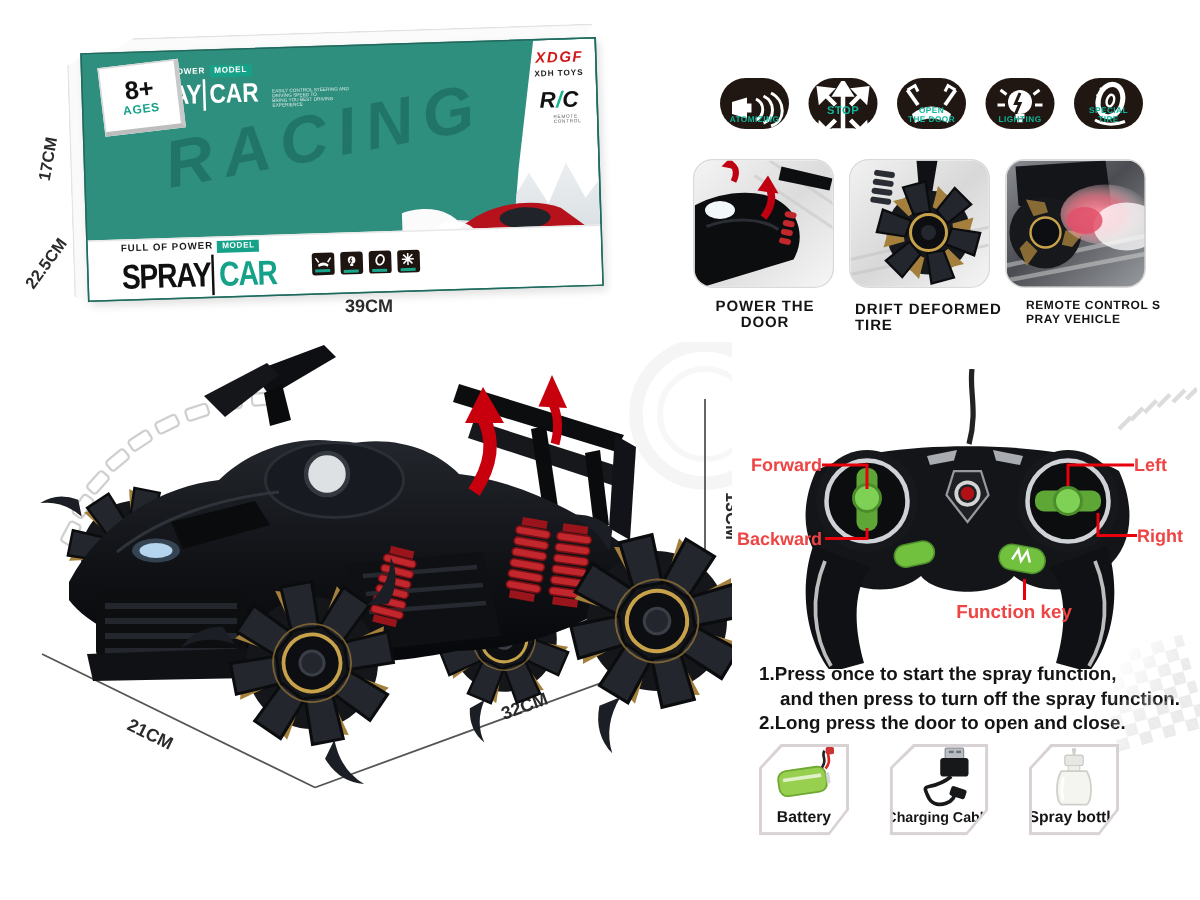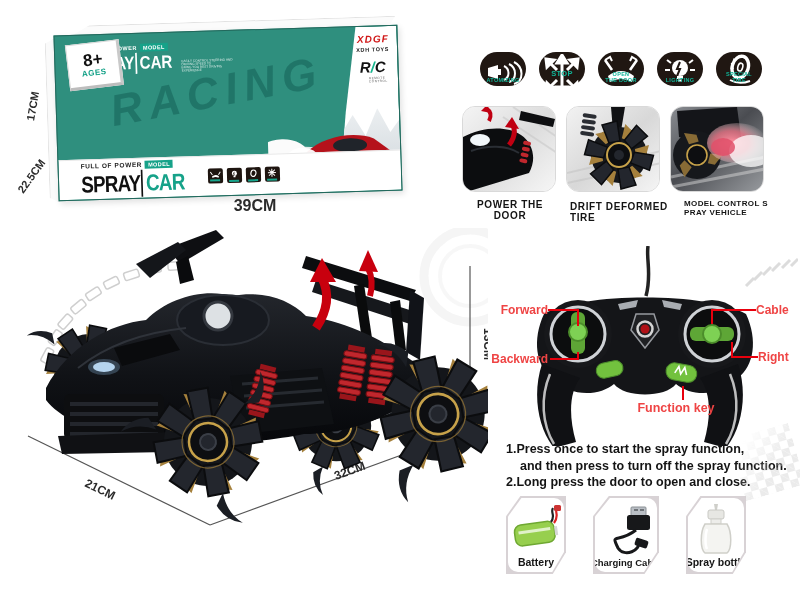--- a/index.html
+++ b/index.html
@@ -69,21 +69,21 @@
   .rc-logo { position:absolute; right:12px; top:32px; font-size:15px; font-weight:900;
              font-style:italic; color:#111; }
   .rc-logo .bolt { color:#18b58e; }
   .rc-sub { position:absolute; right:2px; top:50px; font-size:7px; color:#666; letter-spacing:1px;
             transform:scale(.45); transform-origin:right top; }
 
   
   .dim { position:absolute; font-size:11px; font-weight:700; color:#2b2b2b; white-space:nowrap; }
   .dim-17 { left:18px; top:100px; transform:rotate(-80deg); }
   .dim-225 { left:12px; top:170px; transform:rotate(-54deg); }
-  .dim-39 { left:220px; top:197px; width:70px; text-align:center; font-size:16px; }
+  .dim-39 { left:192px; top:197px; width:70px; text-align:right; font-size:12px; }
 
   
   .features { position:absolute; left:480px; top:52px; display:flex; gap:13px; }
   .f-tile { position:relative; width:46px; height:34px; background:#201712; border-radius:17px;
             display:flex; flex-direction:column; align-items:center; justify-content:flex-end;
             padding-bottom:3px; }
   .f-tile svg { position:absolute; top:2px; left:2px; }
   .f-label { position:relative; z-index:2; font-size:5.5px; font-weight:800; letter-spacing:.3px;
              color:#0fb598; text-align:center; line-height:6px; }
   .f-label.center { position:absolute; top:19px; left:0; right:0; font-size:7.5px; }
@@ -111,22 +111,22 @@
 
   
   .instructions { position:absolute; left:506px; top:441px; width:292px; font-size:12.5px;
                   font-weight:700; color:#141414; line-height:16.5px; }
   .instructions .indent { padding-left:14px; }
 
   
   .accessories { position:absolute; left:506px; top:496px; display:flex; gap:27px; }
   .a-card-outer { background:#d8d2d5; padding:2px;
                   clip-path:polygon(24% 0, 100% 0, 100% 72%, 78% 100%, 0 100%, 0 26%); }
-  .a-card { background:#fff; height:74px; display:flex; flex-direction:column; align-items:center;
-            justify-content:flex-end; clip-path:polygon(24% 0, 100% 0, 100% 73%, 79% 100%, 0 100%, 0 25%);border-radius:10px; }
+  .a-card { background:#fff; height:57px; display:flex; flex-direction:column; align-items:center;
+            justify-content:flex-end; clip-path:polygon(24% 0, 100% 0, 100% 73%, 79% 100%, 0 100%, 0 25%); }
   .a-card svg { margin-bottom:1px; }
   .a-label { font-size:10.5px; font-weight:800; color:#151515; padding-bottom:4px; white-space:nowrap; }
   .a-w1 { width:60px; } .a-w2 { width:66px; } .a-w3 { width:60px; }
   .a-w2 .a-label { font-size:9.5px; }
 
   
   .checker { position:absolute; left:736px; top:430px; width:62px; height:64px; opacity:.4;
              transform:rotate(-16deg);
              background-image:
                linear-gradient(45deg,#cfcfcf 25%,transparent 25%,transparent 75%,#cfcfcf 75%),
@@ -422,21 +422,21 @@
         <ellipse cx="52" cy="40" rx="12" ry="9" fill="#e0506a" opacity=".85"></ellipse>
       </svg>
     </div>
   </div>
   <div class="g-caption cap-1">POWER THE DOOR</div>
   <div class="g-caption cap-2">
     <div>DRIFT DEFORMED</div>
       <div>TIRE</div>
   </div>
   <div class="g-caption cap-3">
-    <div>MODEL CONTROL S</div>
+    <div>REMOTE CONTROL S</div>
       <div>PRAY VEHICLE</div>
   </div>
 
   <svg class="car-svg" width="470" height="302" viewBox="0 0 470 302">
     <defs>
       <linearGradient id="bodyGrad" x1="0" y1="0" x2="0" y2="1">
         <stop offset="0" stop-color="#23262c"></stop>
           <stop offset=".55" stop-color="#101216"></stop>
           <stop offset="1" stop-color="#06070a"></stop>
       </linearGradient>
@@ -612,21 +612,21 @@
     <g stroke="#e8000d" stroke-width="2" fill="none">
       <polyline points="68,64 98,64 98,80"></polyline>
       <polyline points="70,113 98,113 98,106"></polyline>
       <polyline points="276,64 232,64 232,78"></polyline>
       <polyline points="278,111 252,111 252,96"></polyline>
       <line x1="203" y1="140" x2="203" y2="154"></line>
     </g>
   </svg>
   <div class="ctrl-label cl-forward">Forward</div>
   <div class="ctrl-label cl-backward">Backward</div>
-  <div class="ctrl-label cl-left">Cable</div>
+  <div class="ctrl-label cl-left">Left</div>
   <div class="ctrl-label cl-right">Right</div>
   <div class="ctrl-label cl-function">Function key</div>
 
   <div class="instructions">
     <div>1.Press once to start the spray function,</div>
     <div class="indent">and then press to turn off the spray function.</div>
     <div>2.Long press the door to open and close.</div>
   </div>
 
   <div class="accessories">

